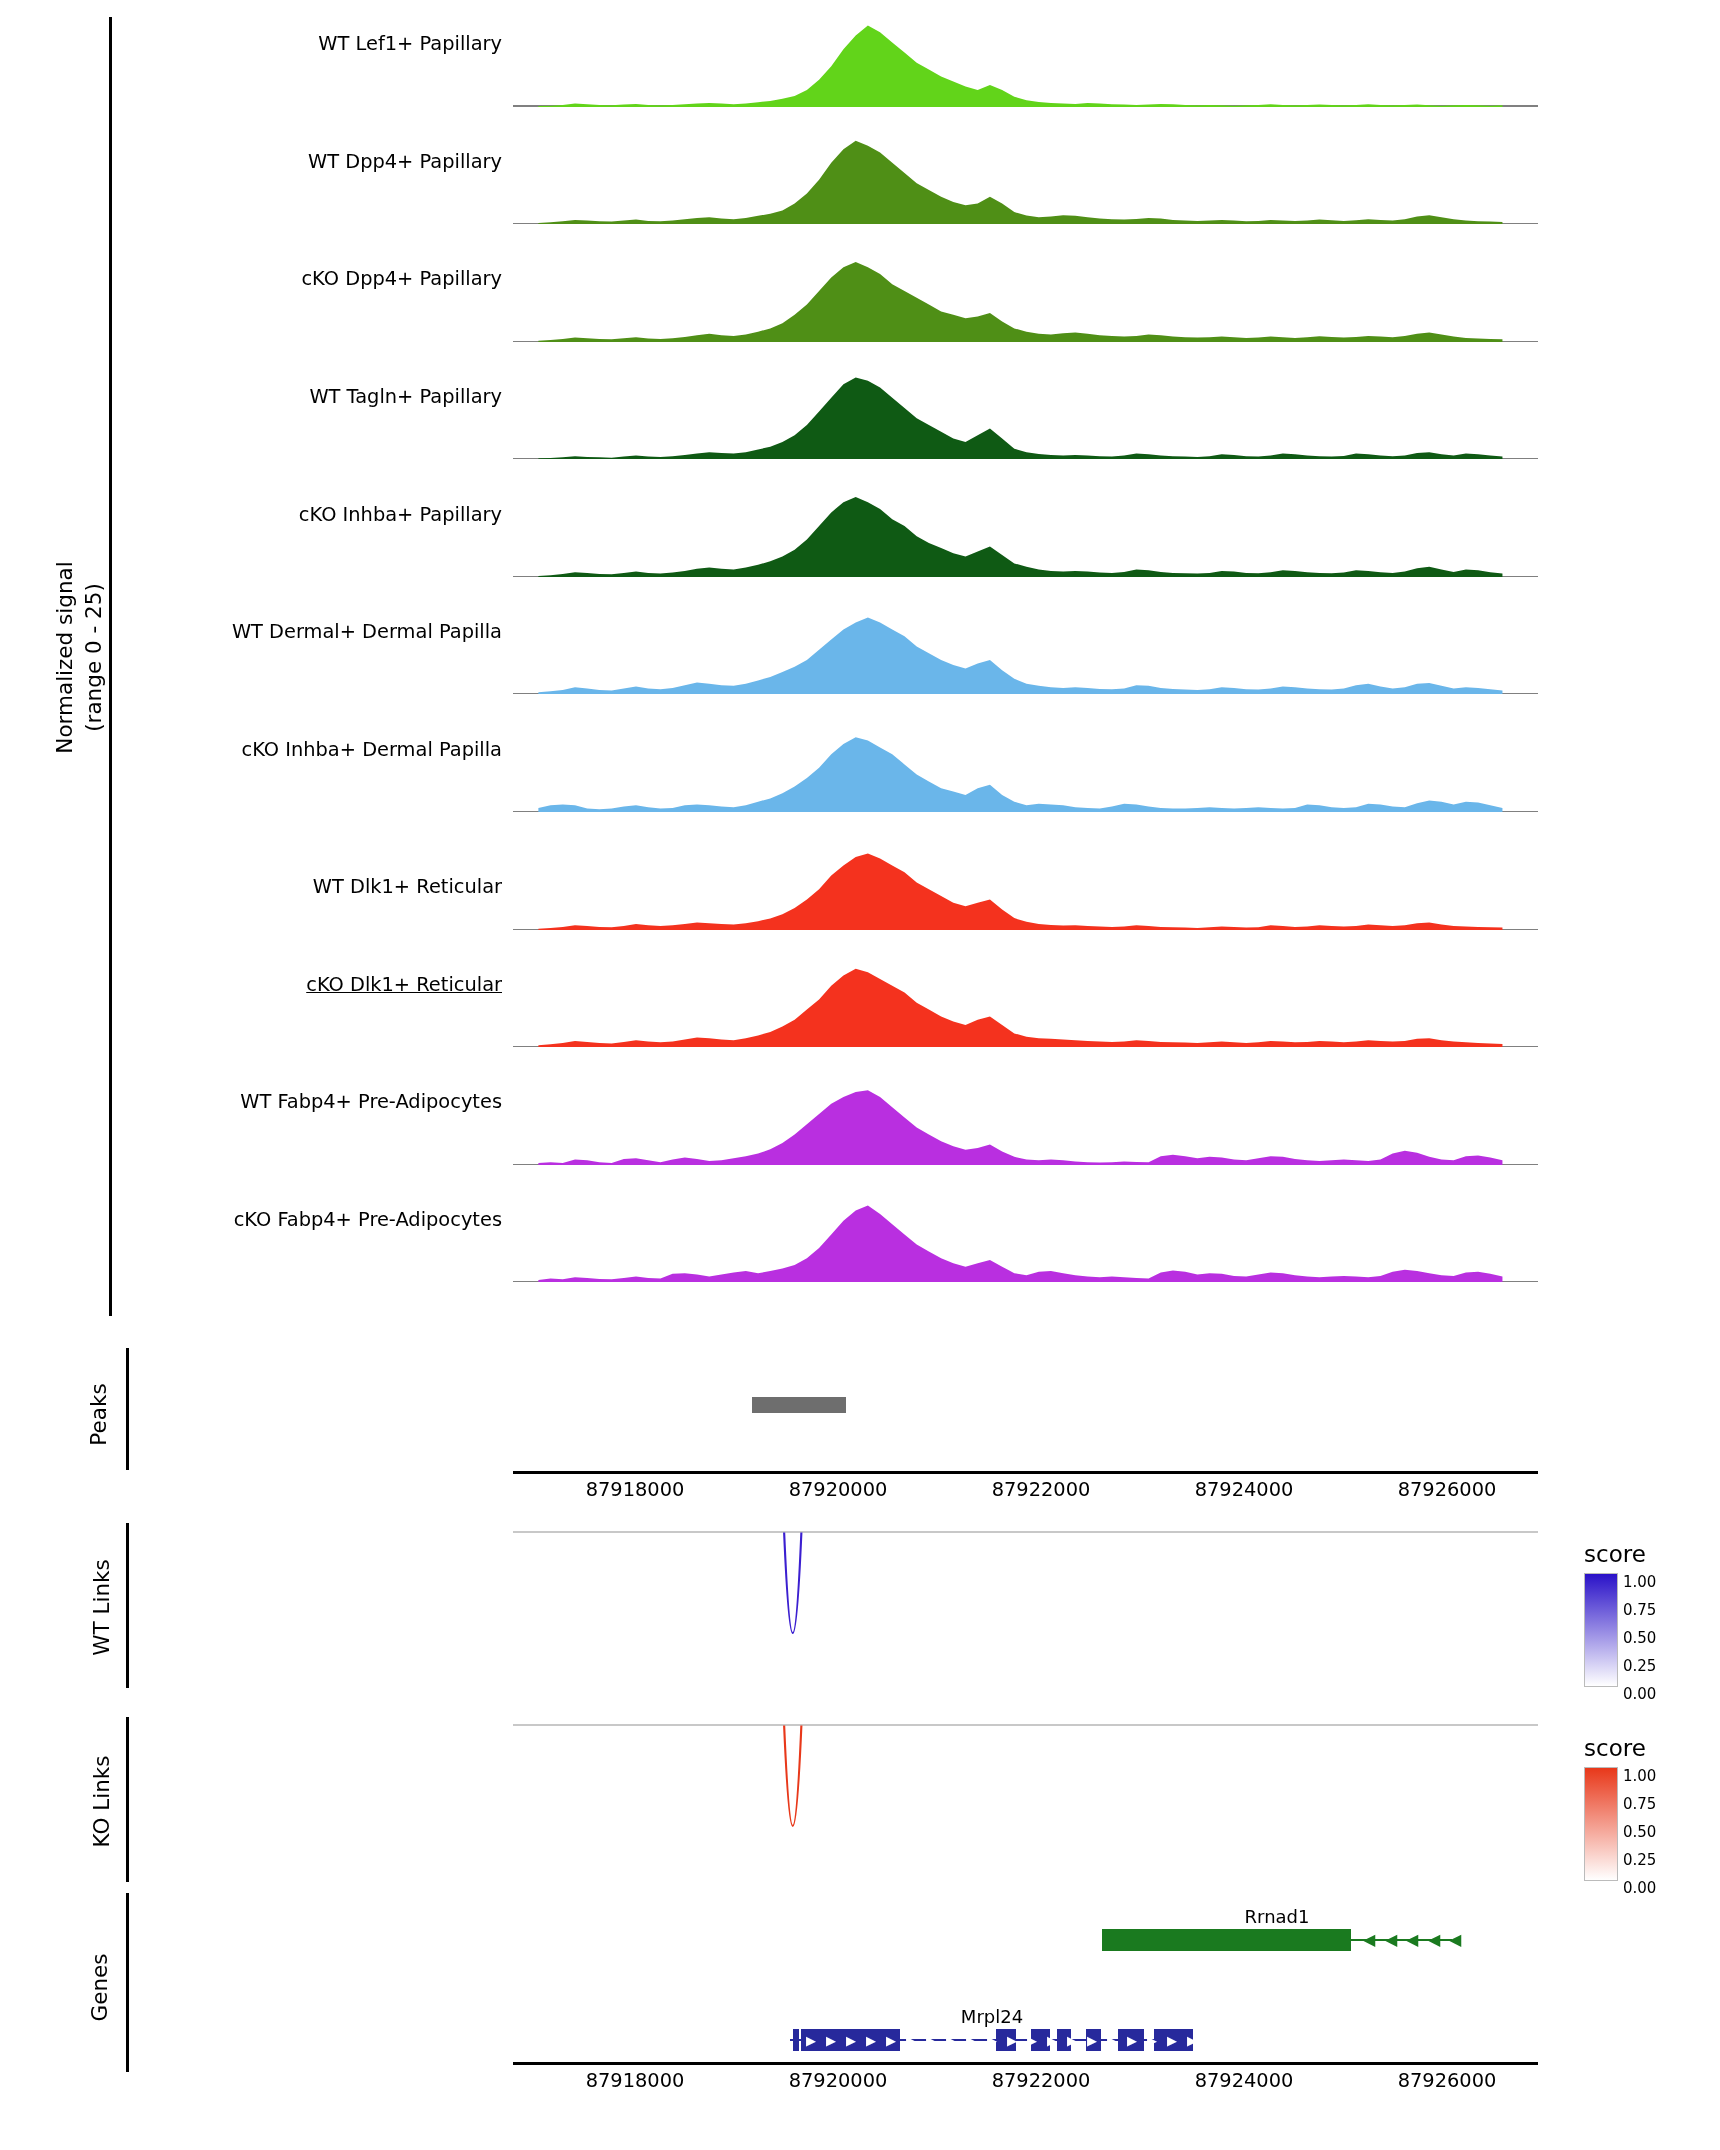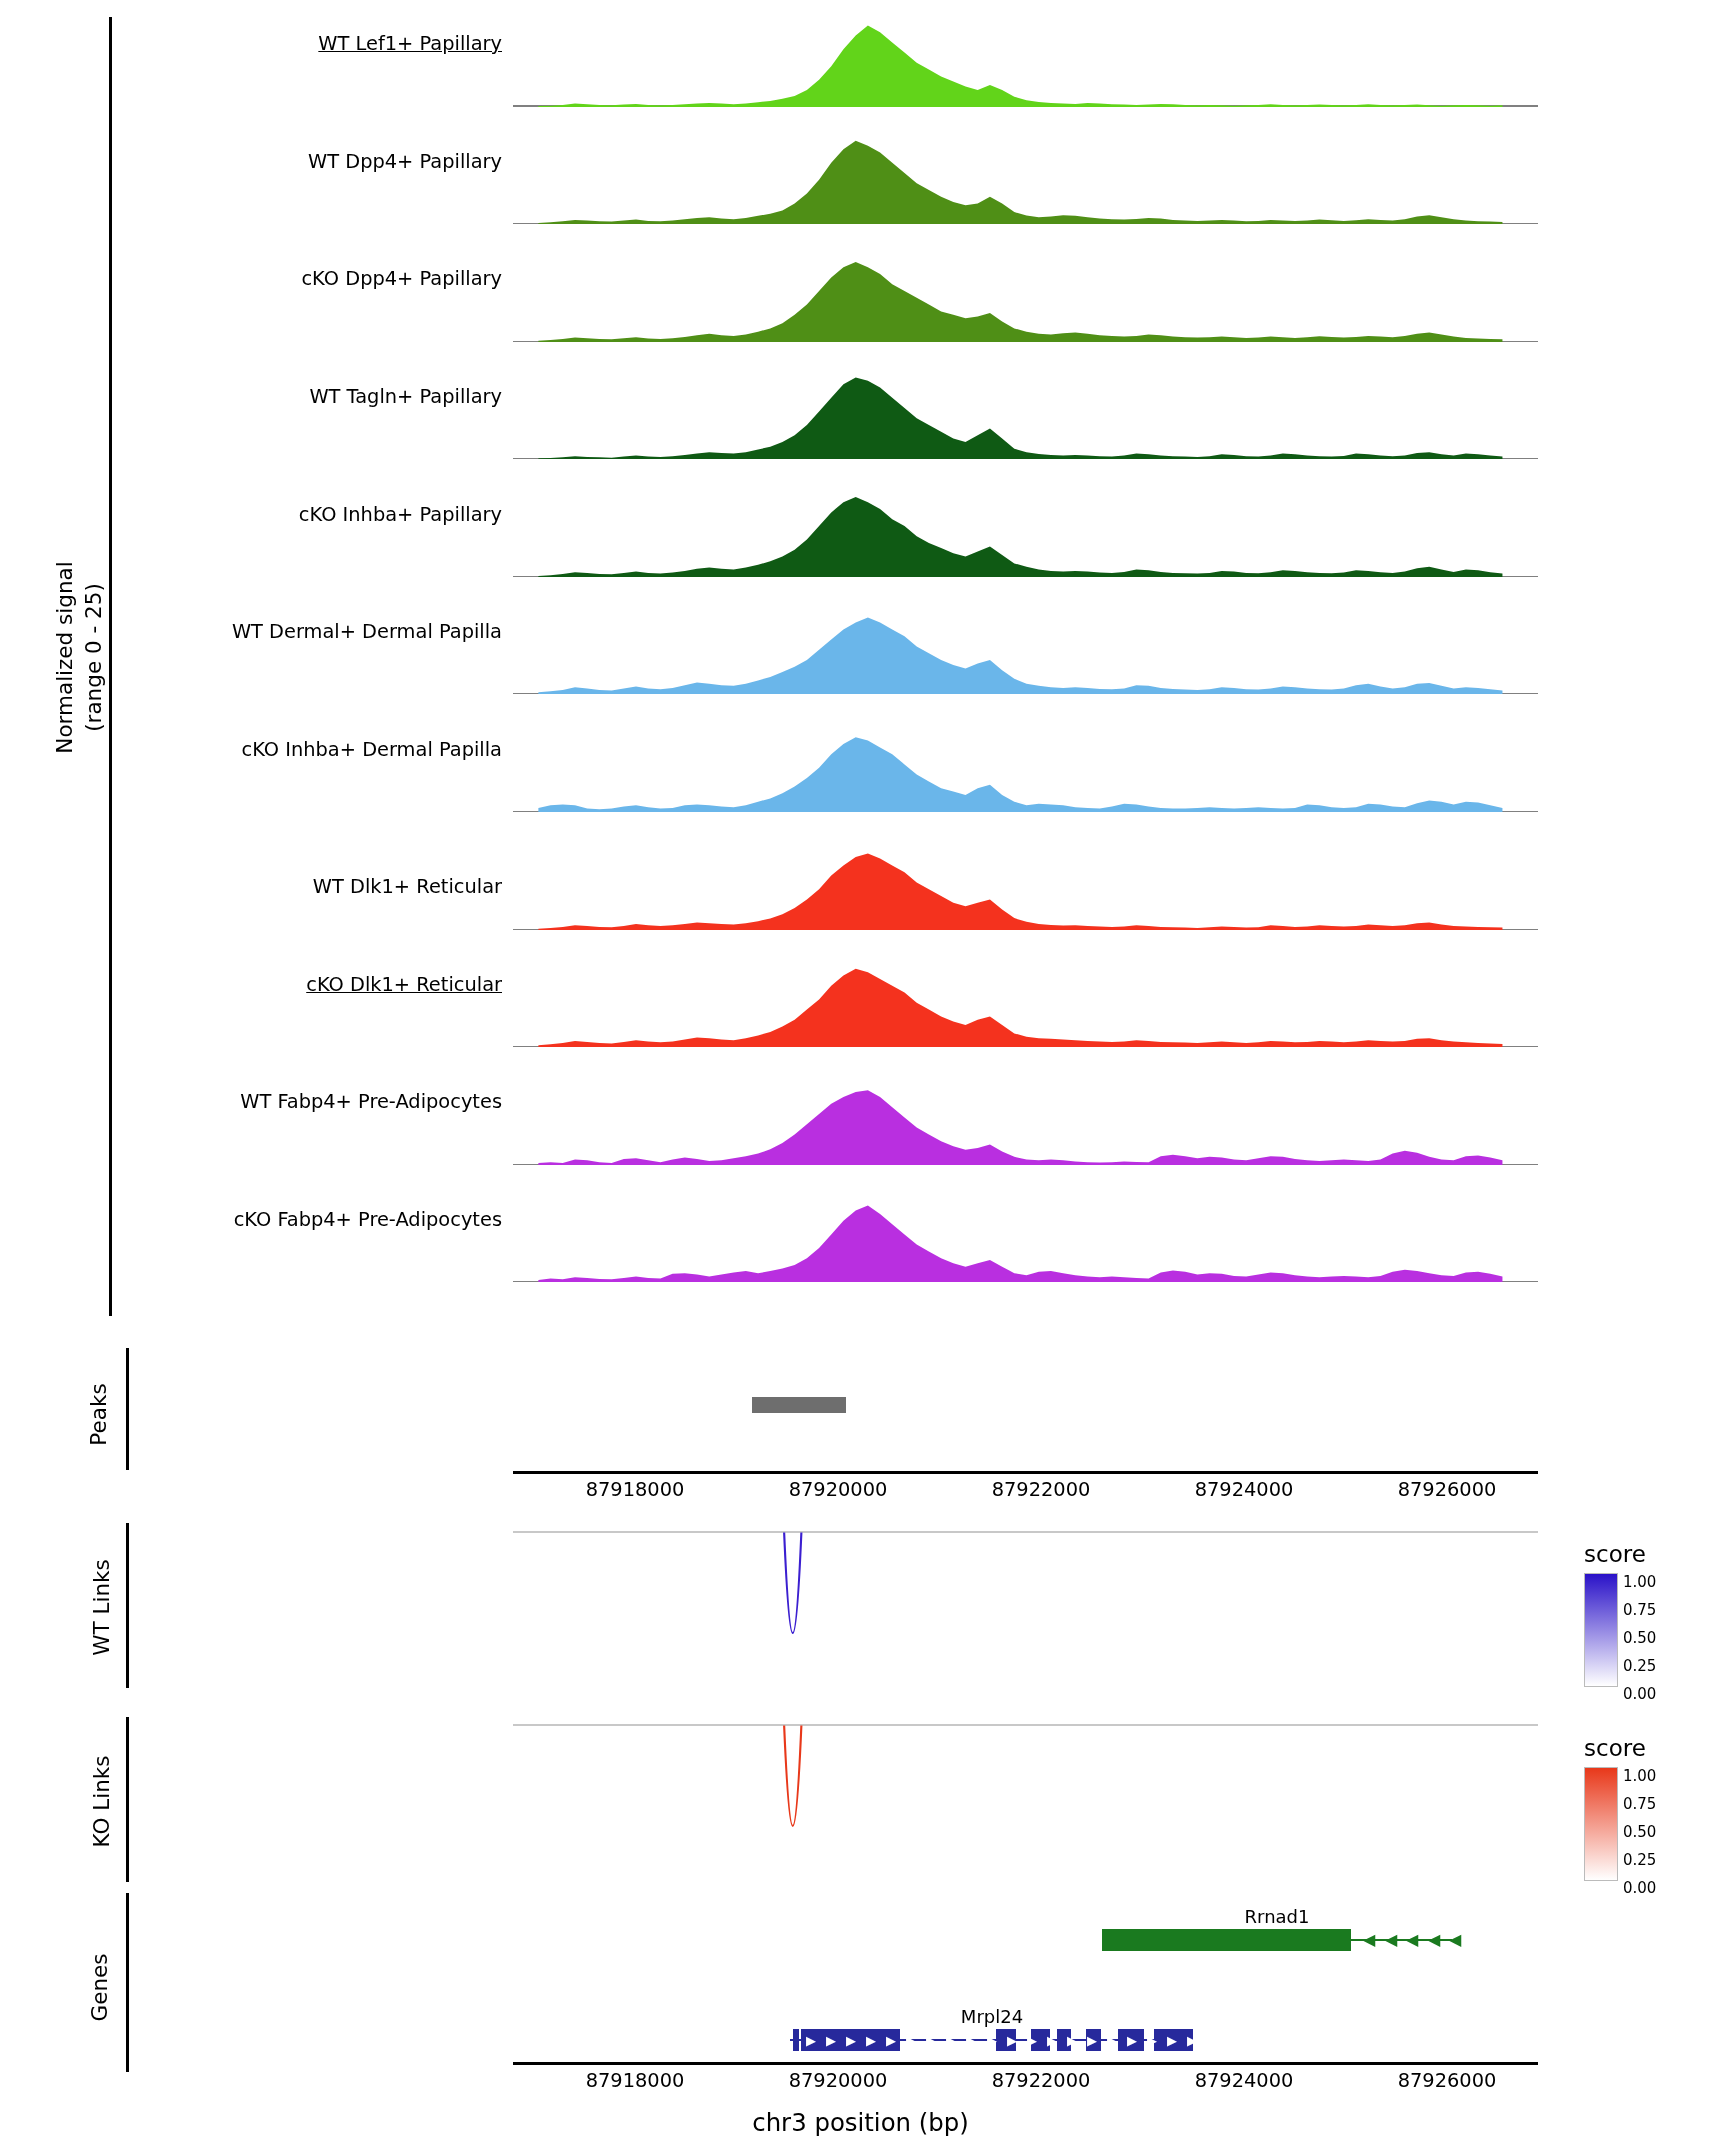--- a/index.html
+++ b/index.html
@@ -224,23 +224,22 @@
     <div class="axis-line"></div>
     <div class="ticks">
         <div class="ticklab" style="left: 122px;">87918000</div>
         <div class="ticklab" style="left: 325px;">87920000</div>
         <div class="ticklab" style="left: 528px;">87922000</div>
         <div class="ticklab" style="left: 731px;">87924000</div>
         <div class="ticklab" style="left: 934px;">87926000</div>
       </div>
   </div>
 
-  <div class="xtitle" style="left:0;top:2108px;">chr3 position (bp)</div>
-
-<div class="track-label" style="right: 1219px; top: 32px; text-decoration: underline;">WT Lef1+ Papillary</div>
+
+<div class="track-label" style="right: 1219px; top: 32px;">WT Lef1+ Papillary</div>
     <div class="track-label" style="right: 1219px; top: 150px;">WT Dpp4+ Papillary</div>
     <div class="track-label" style="right: 1219px; top: 267px;">cKO Dpp4+ Papillary</div>
     <div class="track-label" style="right: 1219px; top: 385px;">WT Tagln+ Papillary</div>
     <div class="track-label" style="right: 1219px; top: 503px;">cKO Inhba+ Papillary</div>
     <div class="track-label" style="right: 1219px; top: 620px;">WT Dermal+ Dermal Papilla</div>
     <div class="track-label" style="right: 1219px; top: 738px;">cKO Inhba+ Dermal Papilla</div>
     <div class="track-label" style="right: 1219px; top: 855px; margin-top: 20px;">WT Dlk1+ Reticular</div>
     <div class="track-label" style="right: 1219px; top: 973px; text-decoration: underline;">cKO Dlk1+ Reticular</div>
     <div class="track-label" style="right: 1219px; top: 1090px;">WT Fabp4+ Pre-Adipocytes</div>
     <div class="track-label" style="right: 1219px; top: 1208px;">cKO Fabp4+ Pre-Adipocytes</div>

